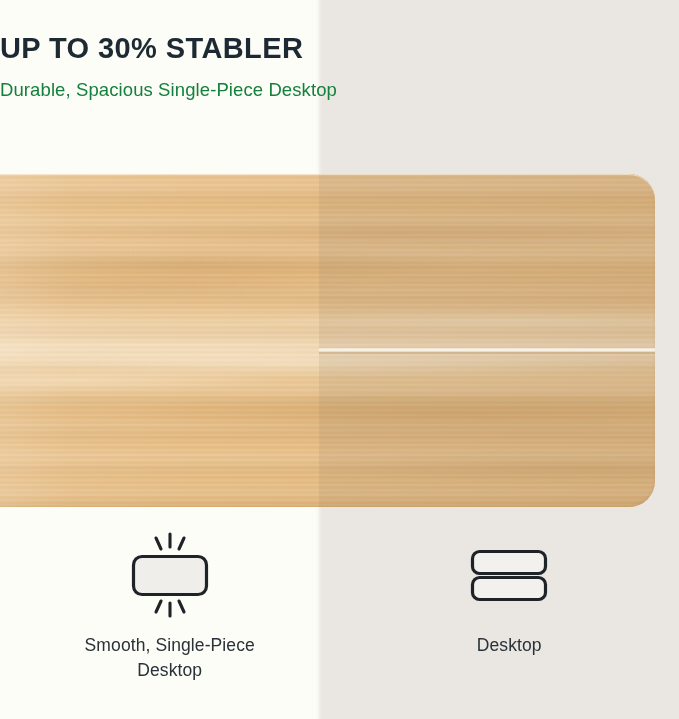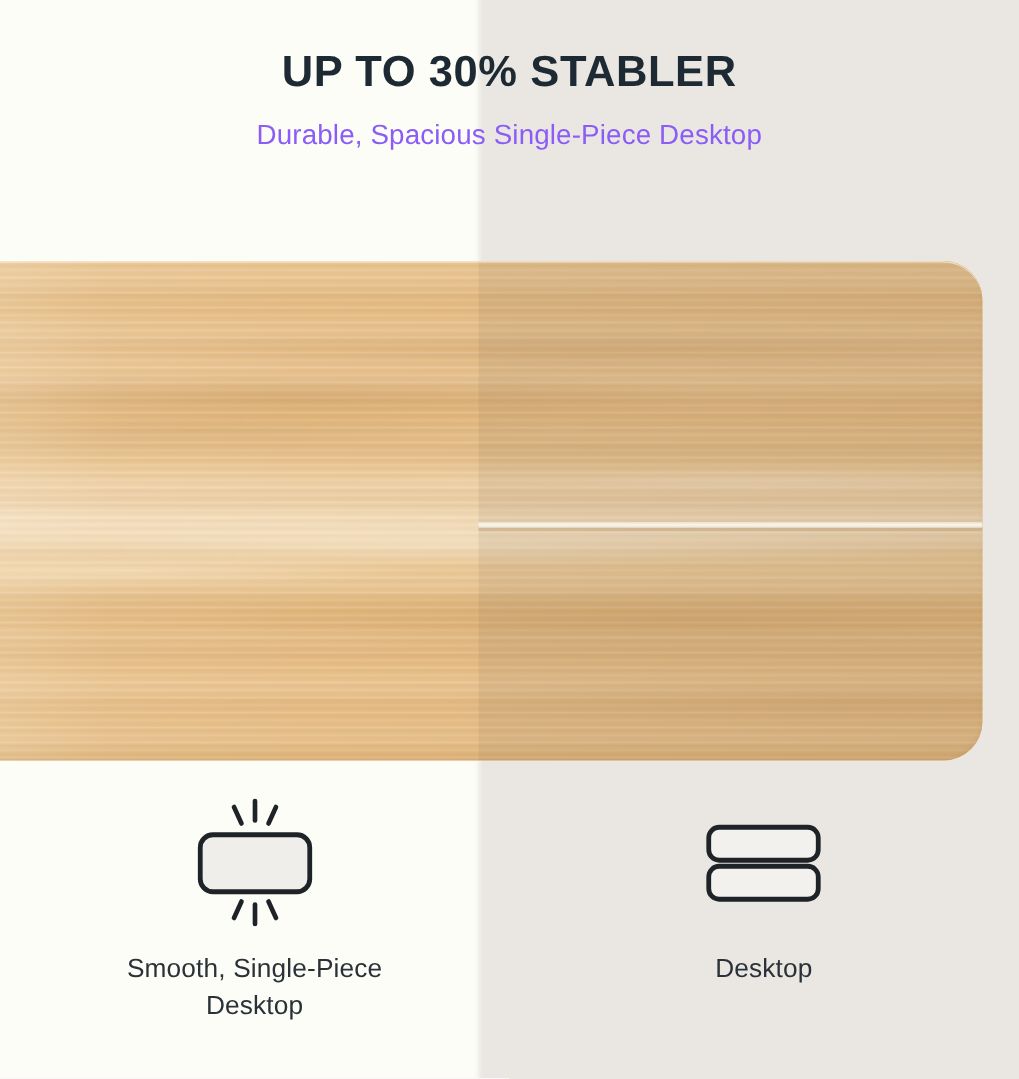--- a/index.html
+++ b/index.html
@@ -37,38 +37,38 @@
       rgba(253,253,247,0) 0%,
       rgba(244,242,237,0.85) 50%,
       rgba(234,231,227,0) 100%);
   }
 
   
   .header {
     position: absolute;
     left: 0; top: 0;
     width: 679px;
-    text-align: center;
+    text-align: left;
     z-index: 6;
   }
   .headline {
     margin: 0;
     padding-top: 33px;
     font-size: 29px;
     font-weight: bold;
     letter-spacing: 0.4px;
     color: #1e2a33;
     line-height: 1.1;
   }
   .subhead {
     margin: 0;
     padding-top: 14px;
     font-size: 18.5px;
     font-weight: 400;
-    color: #8b5cf6;
+    color: #15803d;
     letter-spacing: 0.1px;
   }
 
   
   .board-wrap {
     position: absolute;
     left: -24px;
     top: 174px;
     width: 679px;
     height: 333px;

